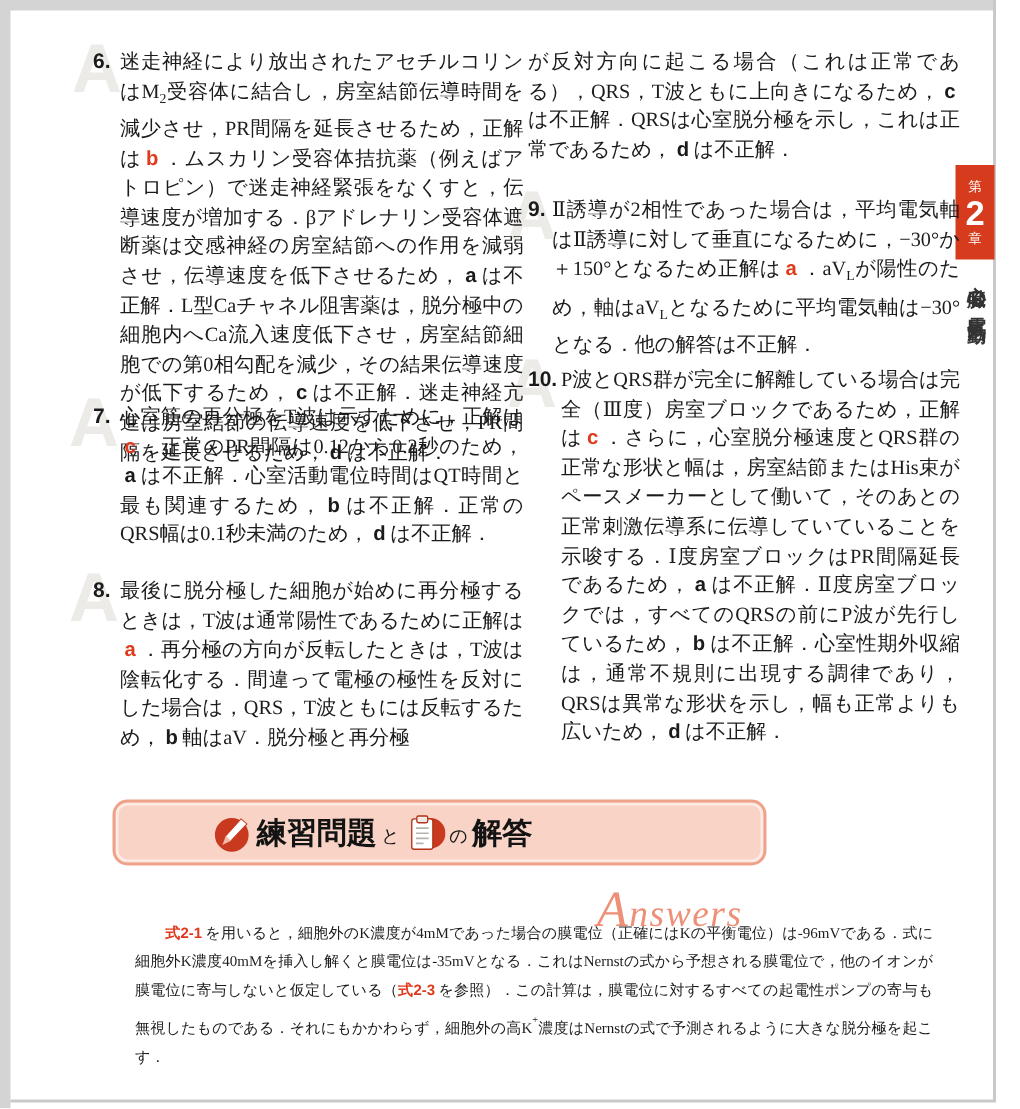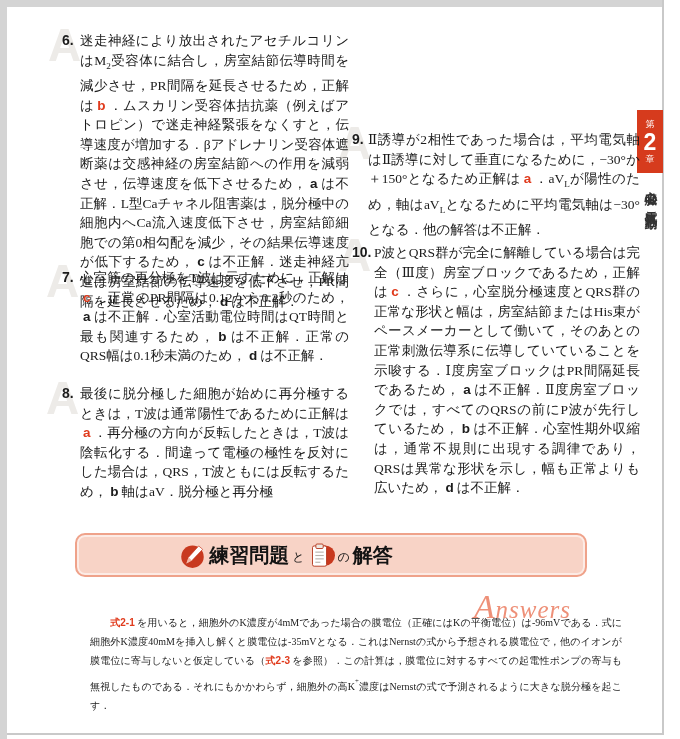--- a/index.html
+++ b/index.html
@@ -50,21 +50,21 @@
   
   .s-n{}
   .s-r{color:var(--accent-red,#e03a1c);font-family:"Liberation Sans","DejaVu Sans",sans-serif;font-weight:700;margin:0 3px;}
   .s-b{font-family:"Liberation Sans","DejaVu Sans",sans-serif;font-weight:700;margin:0 3px;}
   .s-rt{color:var(--accent-red,#e03a1c);font-family:"Liberation Sans","DejaVu Sans",sans-serif;font-weight:700;margin-right:2px;}
   .s-sub{vertical-align:-20%;font-size:68%;}
   .s-sup{vertical-align:35%;font-size:68%;}
 
   
   .banner{
-    position:absolute;left:75px;top:533px;width:512px;height:44px;box-sizing:border-box;
+    position:absolute;left:75px;top:533px;width:436px;height:44px;box-sizing:border-box;
     background:var(--banner-fill,#f8d3c6);border:2px solid var(--banner-border,#efa28a);
     border-radius:10px;box-shadow:inset 0 0 0 2px rgba(255,255,255,.55);z-index:1;
   }
   .banner-center{
     position:absolute;left:0;right:90px;top:0;bottom:0;display:flex;
     align-items:center;justify-content:center;gap:3px;
   }
   .banner-big{font-family:"Liberation Sans","DejaVu Sans",sans-serif;font-weight:800;font-size:20px;color:#131313;}
   .banner-small{font-family:"Liberation Sans","DejaVu Sans",sans-serif;font-size:12px;color:#131313;align-self:flex-end;padding-bottom:9px;}
   .answers-script{
@@ -119,20 +119,23 @@
   <div class="item" style="left:62px;top:268px;width:287px;">
     <span class="num">7.</span>
     <span class="body-18"><span class="s-n">心室筋の再分極をT波は示すために，正解は</span><span class="s-r">c</span><span class="s-n">．正常のPR間隔は0.12から0.2秒のため，</span><span class="s-b">a</span><span class="s-n">は不正解．心室活動電位時間はQT時間と最も関連するため，</span><span class="s-b">b</span><span class="s-n">は不正解．正常のQRS幅は0.1秒未満のため，</span><span class="s-b">d</span><span class="s-n">は不正解．</span></span>
   </div>
 
   <div class="item" style="left:62px;top:384px;width:287px;">
     <span class="num">8.</span>
     <span class="body-18"><span class="s-n">最後に脱分極した細胞が始めに再分極するときは，T波は通常陽性であるために正解は</span><span class="s-r">a</span><span class="s-n">．再分極の方向が反転したときは，T波は陰転化する．間違って電極の極性を反対にした場合は，QRS，T波ともには反転するため，</span><span class="s-b">b</span><span class="s-n">軸はaV．脱分極と再分極</span></span>
   </div>
 
+  <div class="item" style="left:352px;top:31px;width:288px;">
+    <span class="body-0"><span class="s-n">が反対方向に起こる場合（これは正常である），QRS，T波ともに上向きになるため，</span><span class="s-b">c</span><span class="s-n">は不正解．QRSは心室脱分極を示し，これは正常であるため，</span><span class="s-b">d</span><span class="s-n">は不正解．</span></span>
+  </div>
 
   <div class="item" style="left:352px;top:130px;width:288px;">
     <span class="num">9.</span>
     <span class="body-16"><span class="s-n">Ⅱ誘導が2相性であった場合は，平均電気軸はⅡ誘導に対して垂直になるために，−30°か＋150°となるため正解は</span><span class="s-r">a</span><span class="s-n">．aV</span><span class="s-sub">L</span><span class="s-n">が陽性のため，軸はaV</span><span class="s-sub">L</span><span class="s-n">となるために平均電気軸は−30°となる．他の解答は不正解．</span></span>
   </div>
 
   <div class="item" style="left:352px;top:243px;width:288px;">
     <span class="num">10.</span>
     <span class="body-22"><span class="s-n">P波とQRS群が完全に解離している場合は完全（Ⅲ度）房室ブロックであるため，正解は</span><span class="s-r">c</span><span class="s-n">．さらに，心室脱分極速度とQRS群の正常な形状と幅は，房室結節またはHis束がペースメーカーとして働いて，そのあとの正常刺激伝導系に伝導していていることを示唆する．Ⅰ度房室ブロックはPR間隔延長であるため，</span><span class="s-b">a</span><span class="s-n">は不正解．Ⅱ度房室ブロックでは，すべてのQRSの前にP波が先行しているため，</span><span class="s-b">b</span><span class="s-n">は不正解．心室性期外収縮は，通常不規則に出現する調律であり，QRSは異常な形状を示し，幅も正常よりも広いため，</span><span class="s-b">d</span><span class="s-n">は不正解．</span></span>
   </div>

